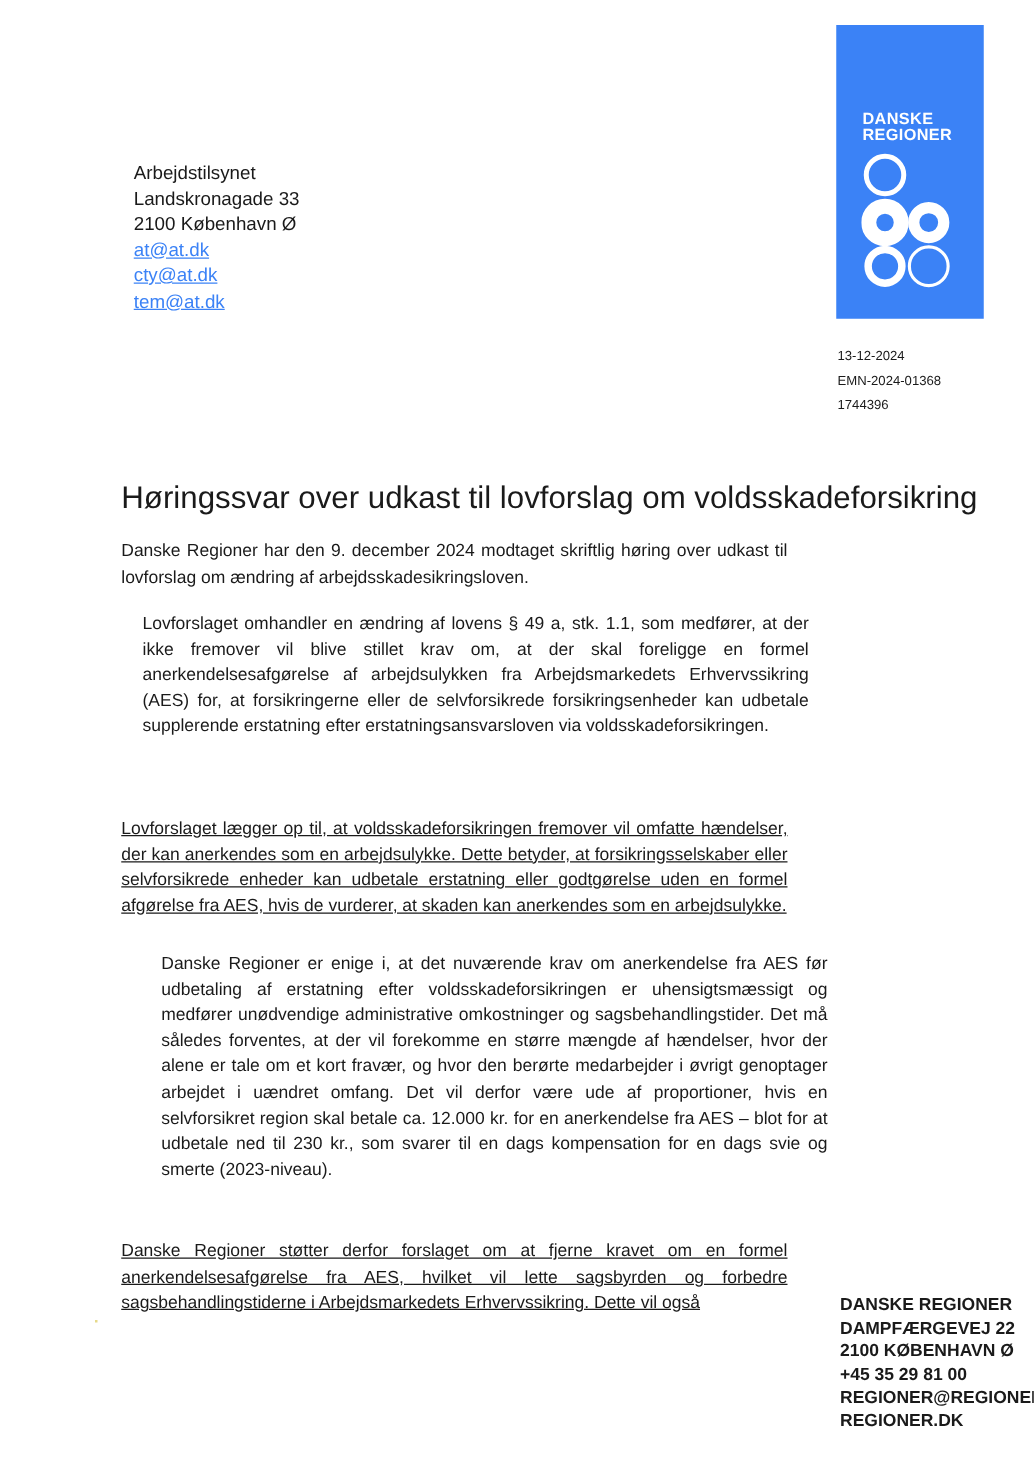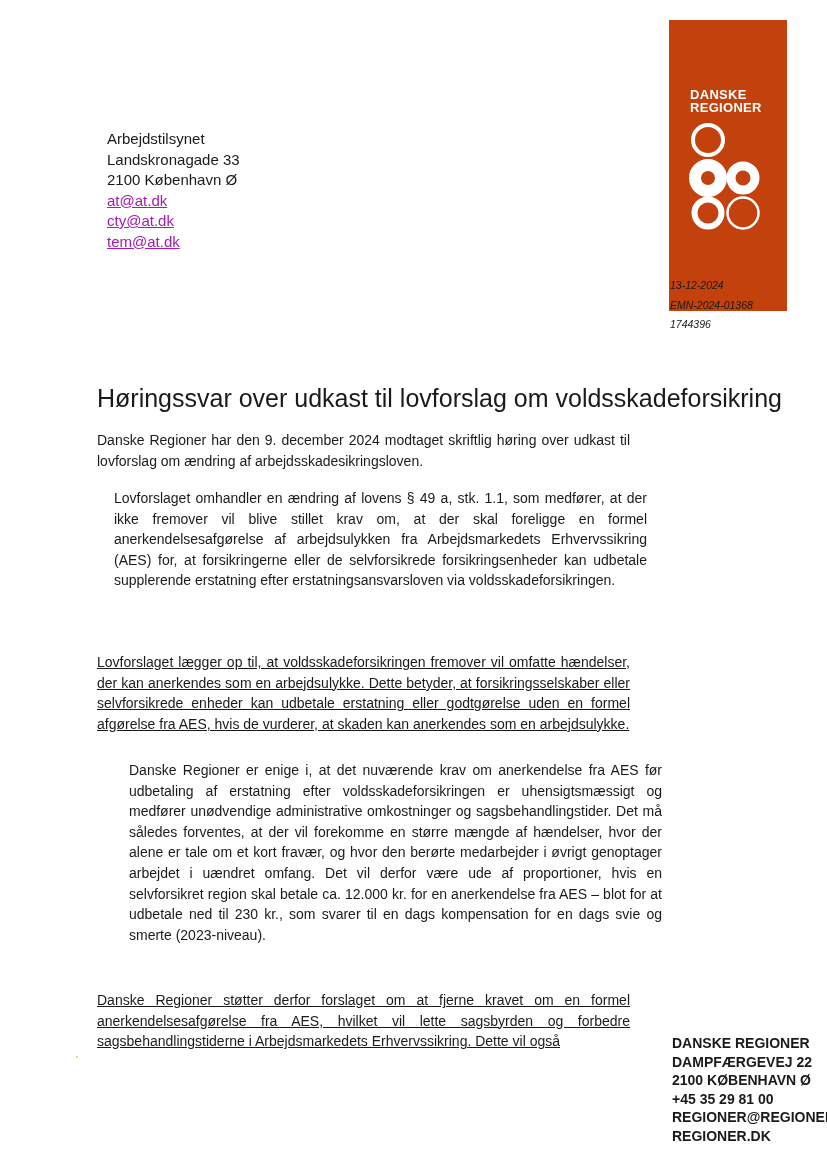--- a/index.html
+++ b/index.html
@@ -5,35 +5,35 @@
     html, body { margin: 0; padding: 0; background: #ffffff; }
     body {
       width: 827px; height: 1169px; position: relative; overflow: hidden;
       font-family: "Liberation Sans", "DejaVu Sans", sans-serif;
       color: #1a1a1a;
     }
     .recipient {
       position: absolute; left: 107px; top: 129px;
       font-size: 15px; line-height: 20.5px;
     }
-    .recipient a { color: #a21caf; text-decoration: underline; display: block; }
+    .recipient a { color: #3b82f6; text-decoration: underline; display: block; }
     .recipient div { display: block; }
     .logo {
-      position: absolute; left: 669px; top: 20px; width: 118px; height: 291px;
-      background: #c2410c;
+      position: absolute; left: 669px; top: 20px; width: 118px; height: 235px;
+      background: #3b82f6;
     }
     .logo-text {
       position: absolute; left: 21px; top: 68px;
       color: #ffffff; font-weight: bold; font-size: 13px; line-height: 13px;
       letter-spacing: 0.3px;
     }
     .logo svg { position: absolute; left: 20px; top: 102px; }
     .meta {
       position: absolute; left: 670px; top: 276px;
-      font-size: 10.5px; line-height: 19.5px; font-style: italic;
+      font-size: 10.5px; line-height: 19.5px;
     }
     .title {
       position: absolute; left: 97px; top: 384px;
       font-size: 25px; font-weight: normal; margin: 0;
     }
     .body-text {
       position: absolute; left: 97px; width: 533px;
       font-size: 14px; line-height: 20.6px; text-align: justify; margin: 0;
     }
     .p1 { top: 430px; }

